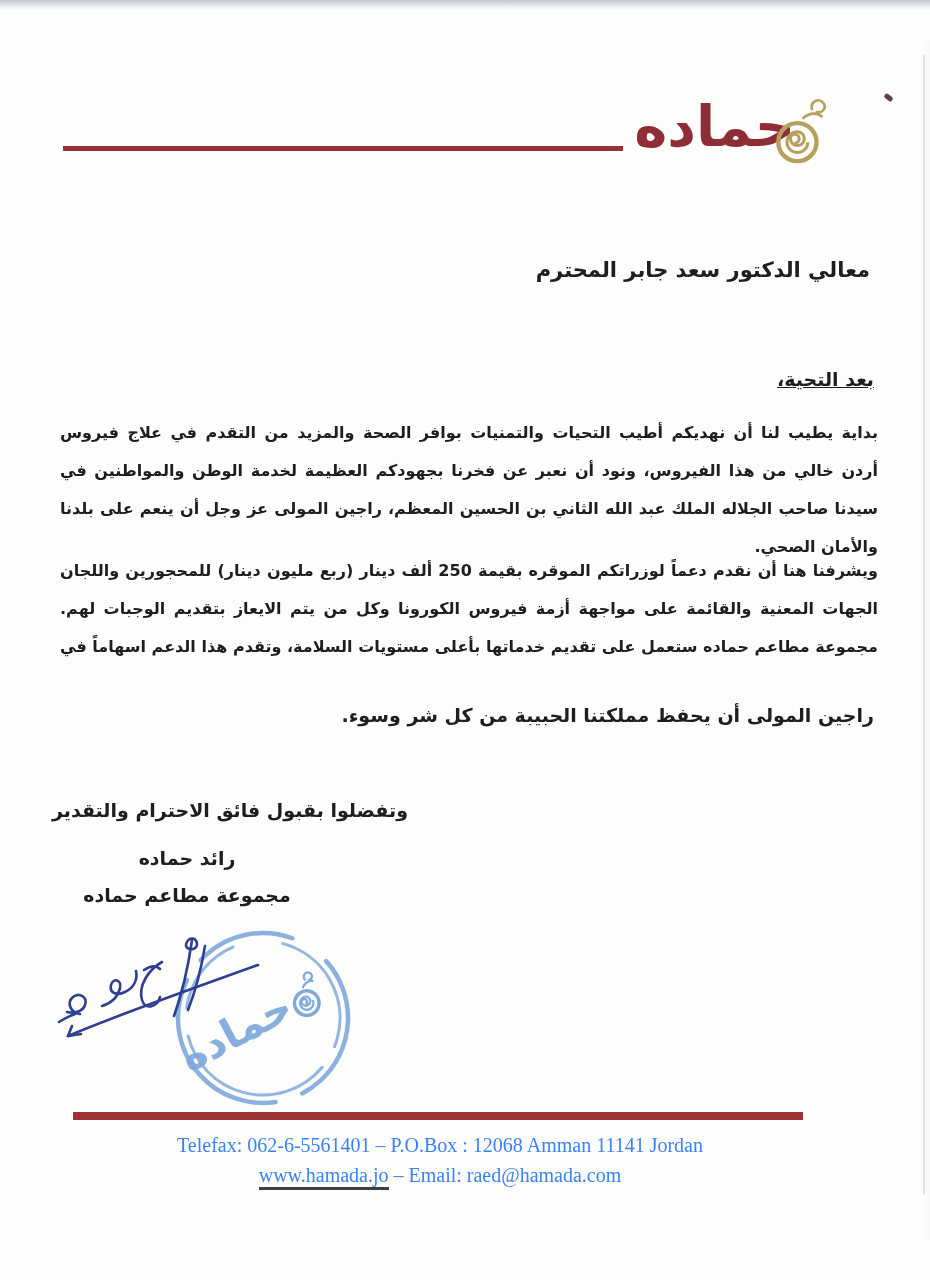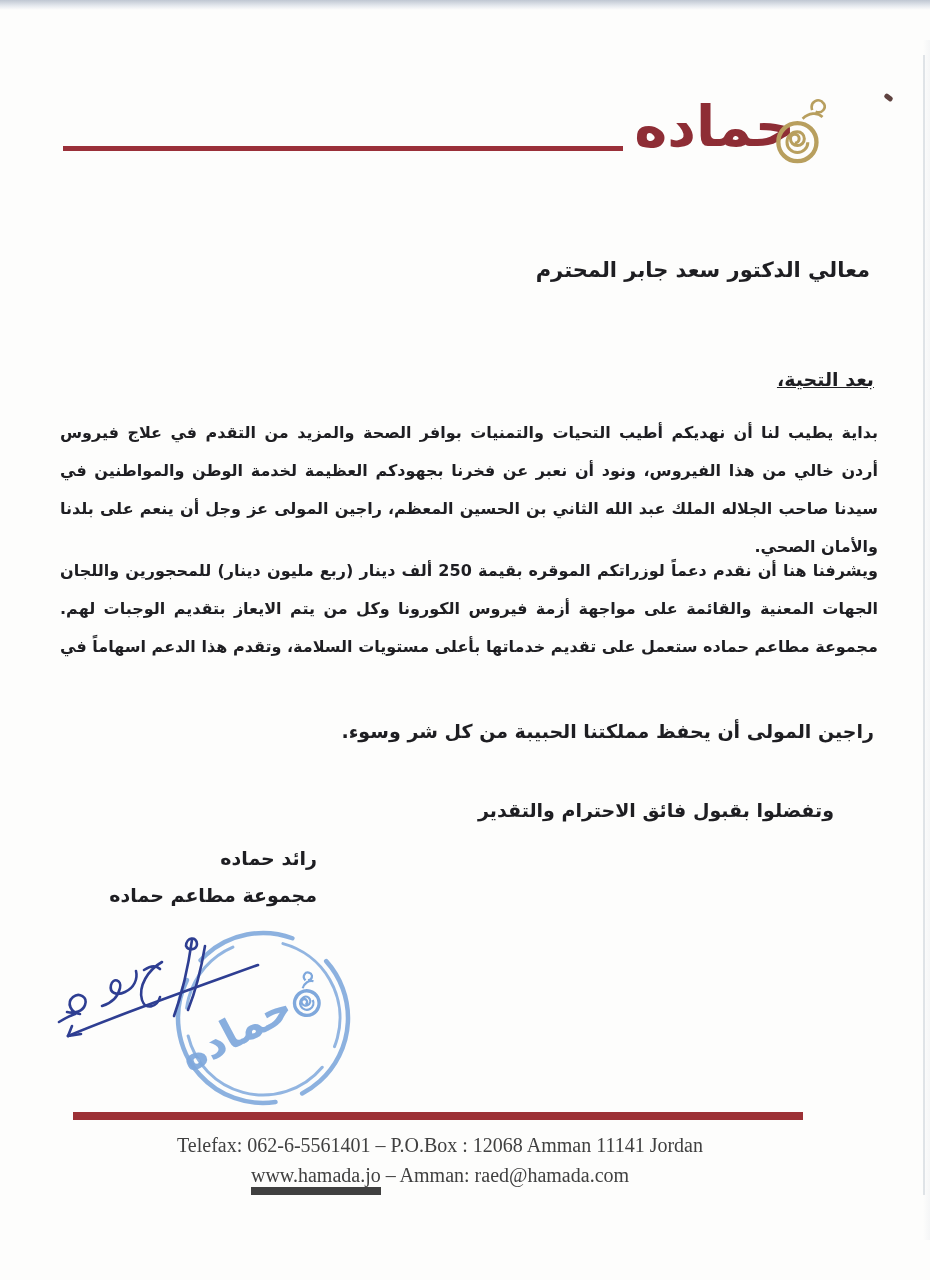--- a/index.html
+++ b/index.html
@@ -25,38 +25,38 @@
   .rtl{direction:rtl;}
   .recipient{position:absolute;left:62px;top:248px;width:808px;text-align:right;
     font-weight:bold;font-size:21px;line-height:44px;}
   .greeting{position:absolute;left:62px;top:368px;width:812px;text-align:right;
     font-weight:bold;font-size:19px;text-decoration:underline;}
   .para{position:absolute;left:60px;width:818px;font-weight:bold;font-size:16px;}
   .para .line{height:38px;line-height:38px;text-align:justify;text-align-last:justify;overflow:hidden;}
   .para .line.short{text-align-last:right;}
   .p1{top:414px;}
   .p2{top:552px;}
-  .prayer{position:absolute;left:62px;top:720px;width:812px;text-align:right;
+  .prayer{position:absolute;left:62px;top:704px;width:812px;text-align:right;
     font-weight:bold;font-size:19px;}
-  .closing{position:absolute;left:74px;top:799px;width:760px;text-align:right;
+  .closing{position:absolute;left:52px;top:799px;width:760px;text-align:left;
     font-weight:bold;font-size:19px;}
-  .sig-block{position:absolute;left:57px;top:840px;direction:rtl;text-align:right;
+  .sig-block{position:absolute;left:57px;top:840px;direction:rtl;text-align:center;
     font-weight:bold;font-size:19px;line-height:37px;width:260px;}
   
   .stamp{position:absolute;left:166px;top:926px;width:196px;height:184px;}
   .stamp-word{position:absolute;left:6px;top:56px;width:184px;height:70px;
     transform:rotate(-28deg);display:flex;align-items:center;justify-content:flex-end;direction:rtl;}
   .stamp-text{font-size:42px;font-weight:bold;color:#7fa8dc;line-height:54px;opacity:.92;}
   
   .signature-svg{position:absolute;left:40px;top:918px;}
   
   .footer-rule{position:absolute;left:73px;top:1112px;width:730px;height:8px;background:#9c3136;}
   .footer-text{position:absolute;left:40px;top:1130px;width:800px;text-align:center;
-    font-family:"Liberation Serif","DejaVu Serif",serif;font-size:20px;color:#404040;line-height:30px;}
-  .footer-text .site{border-bottom:8px solid #404040;padding-bottom:1px;}
+    font-family:"Liberation Serif","DejaVu Serif",serif;font-size:20px;color:#3b82f6;line-height:30px;}
+  .footer-text .site{border-bottom:3px solid #404040;padding-bottom:1px;}
 </style>
 </head>
 <body>
 
 <div class="page">
 
   <div class="scan-top-edge"></div>
   <div class="scan-right-edge"></div>
   <div class="scan-right-line"></div>
   <div class="speck"></div>
@@ -129,17 +129,17 @@
       <path d="M146,28 c0,-9 11,-10 11,-2 c0,6 -9,7 -11,2"></path>
       <path d="M152,22 C148,50 142,76 134,98"></path>
       <path d="M165,28 C161,52 156,72 148,92"></path>
     </g>
   </svg>
 
   <div class="footer-rule"></div>
   <div class="footer-text">
     <div>Telefax: 062-6-5561401 – P.O.Box : 12068 Amman 11141 Jordan</div>
     <div>
-      <span class="site">www.hamada.jo</span><span> – Amman: raed@hamada.com</span>
+      <span class="site">www.hamada.jo</span><span> – Email: raed@hamada.com</span>
     </div>
   </div>
 
 </div>
 
 </body></html>

